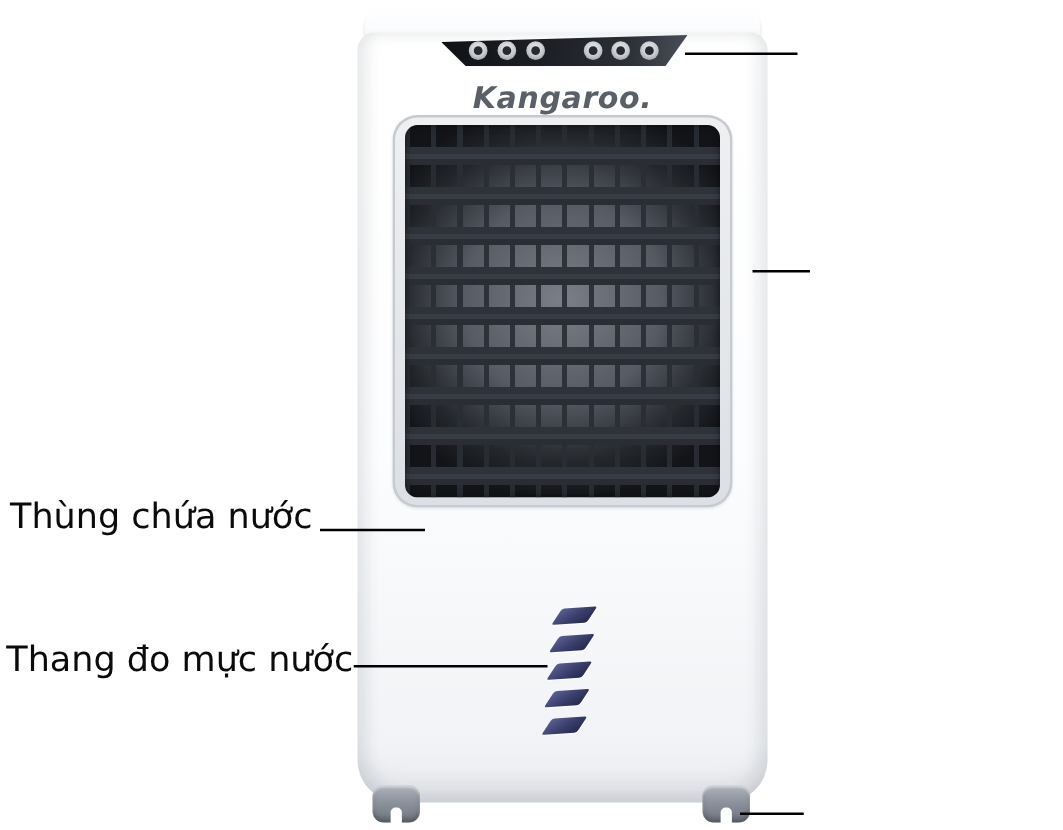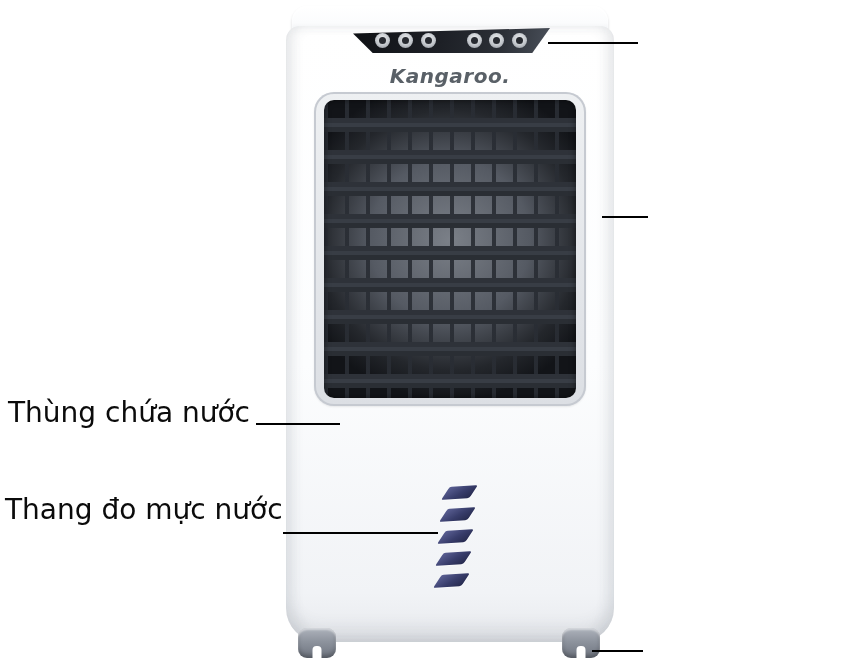--- a/index.html
+++ b/index.html
@@ -32,21 +32,21 @@
     background:radial-gradient(circle at 50% 38%,#eceeef 0%,#c3c7cc 55%,#83888f 100%);
   }
   .panel-btn::after{
     content:"";position:absolute;left:4px;top:4px;width:7px;height:7px;border-radius:50%;
     background:#272a30;
   }
   .pb1{left:22px}.pb2{left:45px}.pb3{left:68px}.pb4{left:114px}.pb5{left:136px}.pb6{left:159px}
   
   .brand{
     position:absolute;left:286px;top:64px;width:328px;text-align:center;
-    font-size:20px;font-weight:bold;font-style:italic;color:#596067;letter-spacing:.5px;
+    font-size:24px;font-weight:bold;font-style:italic;color:#596067;letter-spacing:.5px;
   }
   
   .grille-frame{
     position:absolute;left:314px;top:92px;width:272px;height:314px;border-radius:20px;
     background:linear-gradient(180deg,#eef0f2,#dcdfe4);
     box-shadow:inset 0 0 0 2px #c6cad1, 0 1px 2px rgba(0,0,0,.08);
   }
   .grille-core{
     position:absolute;left:324px;top:100px;width:252px;height:298px;border-radius:10px;
     background:
@@ -80,21 +80,21 @@
     position:absolute;font-size:28px;line-height:34px;color:#0b0b0b;white-space:nowrap;
   }
   .callout-line{position:absolute;height:0;border-top:2px solid #000000;}
   .line-control{left:548px;top:42px;width:90px;}
   .lbl-control{left:643px;top:15px;}
   .line-fan{left:602px;top:216px;width:46px;}
   .lbl-fan{left:655px;top:189px;}
   .line-tank{left:256px;top:423px;width:84px;}
   .lbl-tank{left:8px;top:396px;}
   .line-gauge{left:283px;top:532px;width:155px;}
-  .lbl-gauge{left:5px;top:493px;}
+  .lbl-gauge{left:5px;top:511px;}
   .line-wheel{left:592px;top:650px;width:51px;}
   .lbl-wheel{left:648px;top:620px;}
 </style>
 </head>
 <body>
 
 <div class="stage">
 
   <div class="unit-lid"></div>
   <div class="unit-body"></div>

